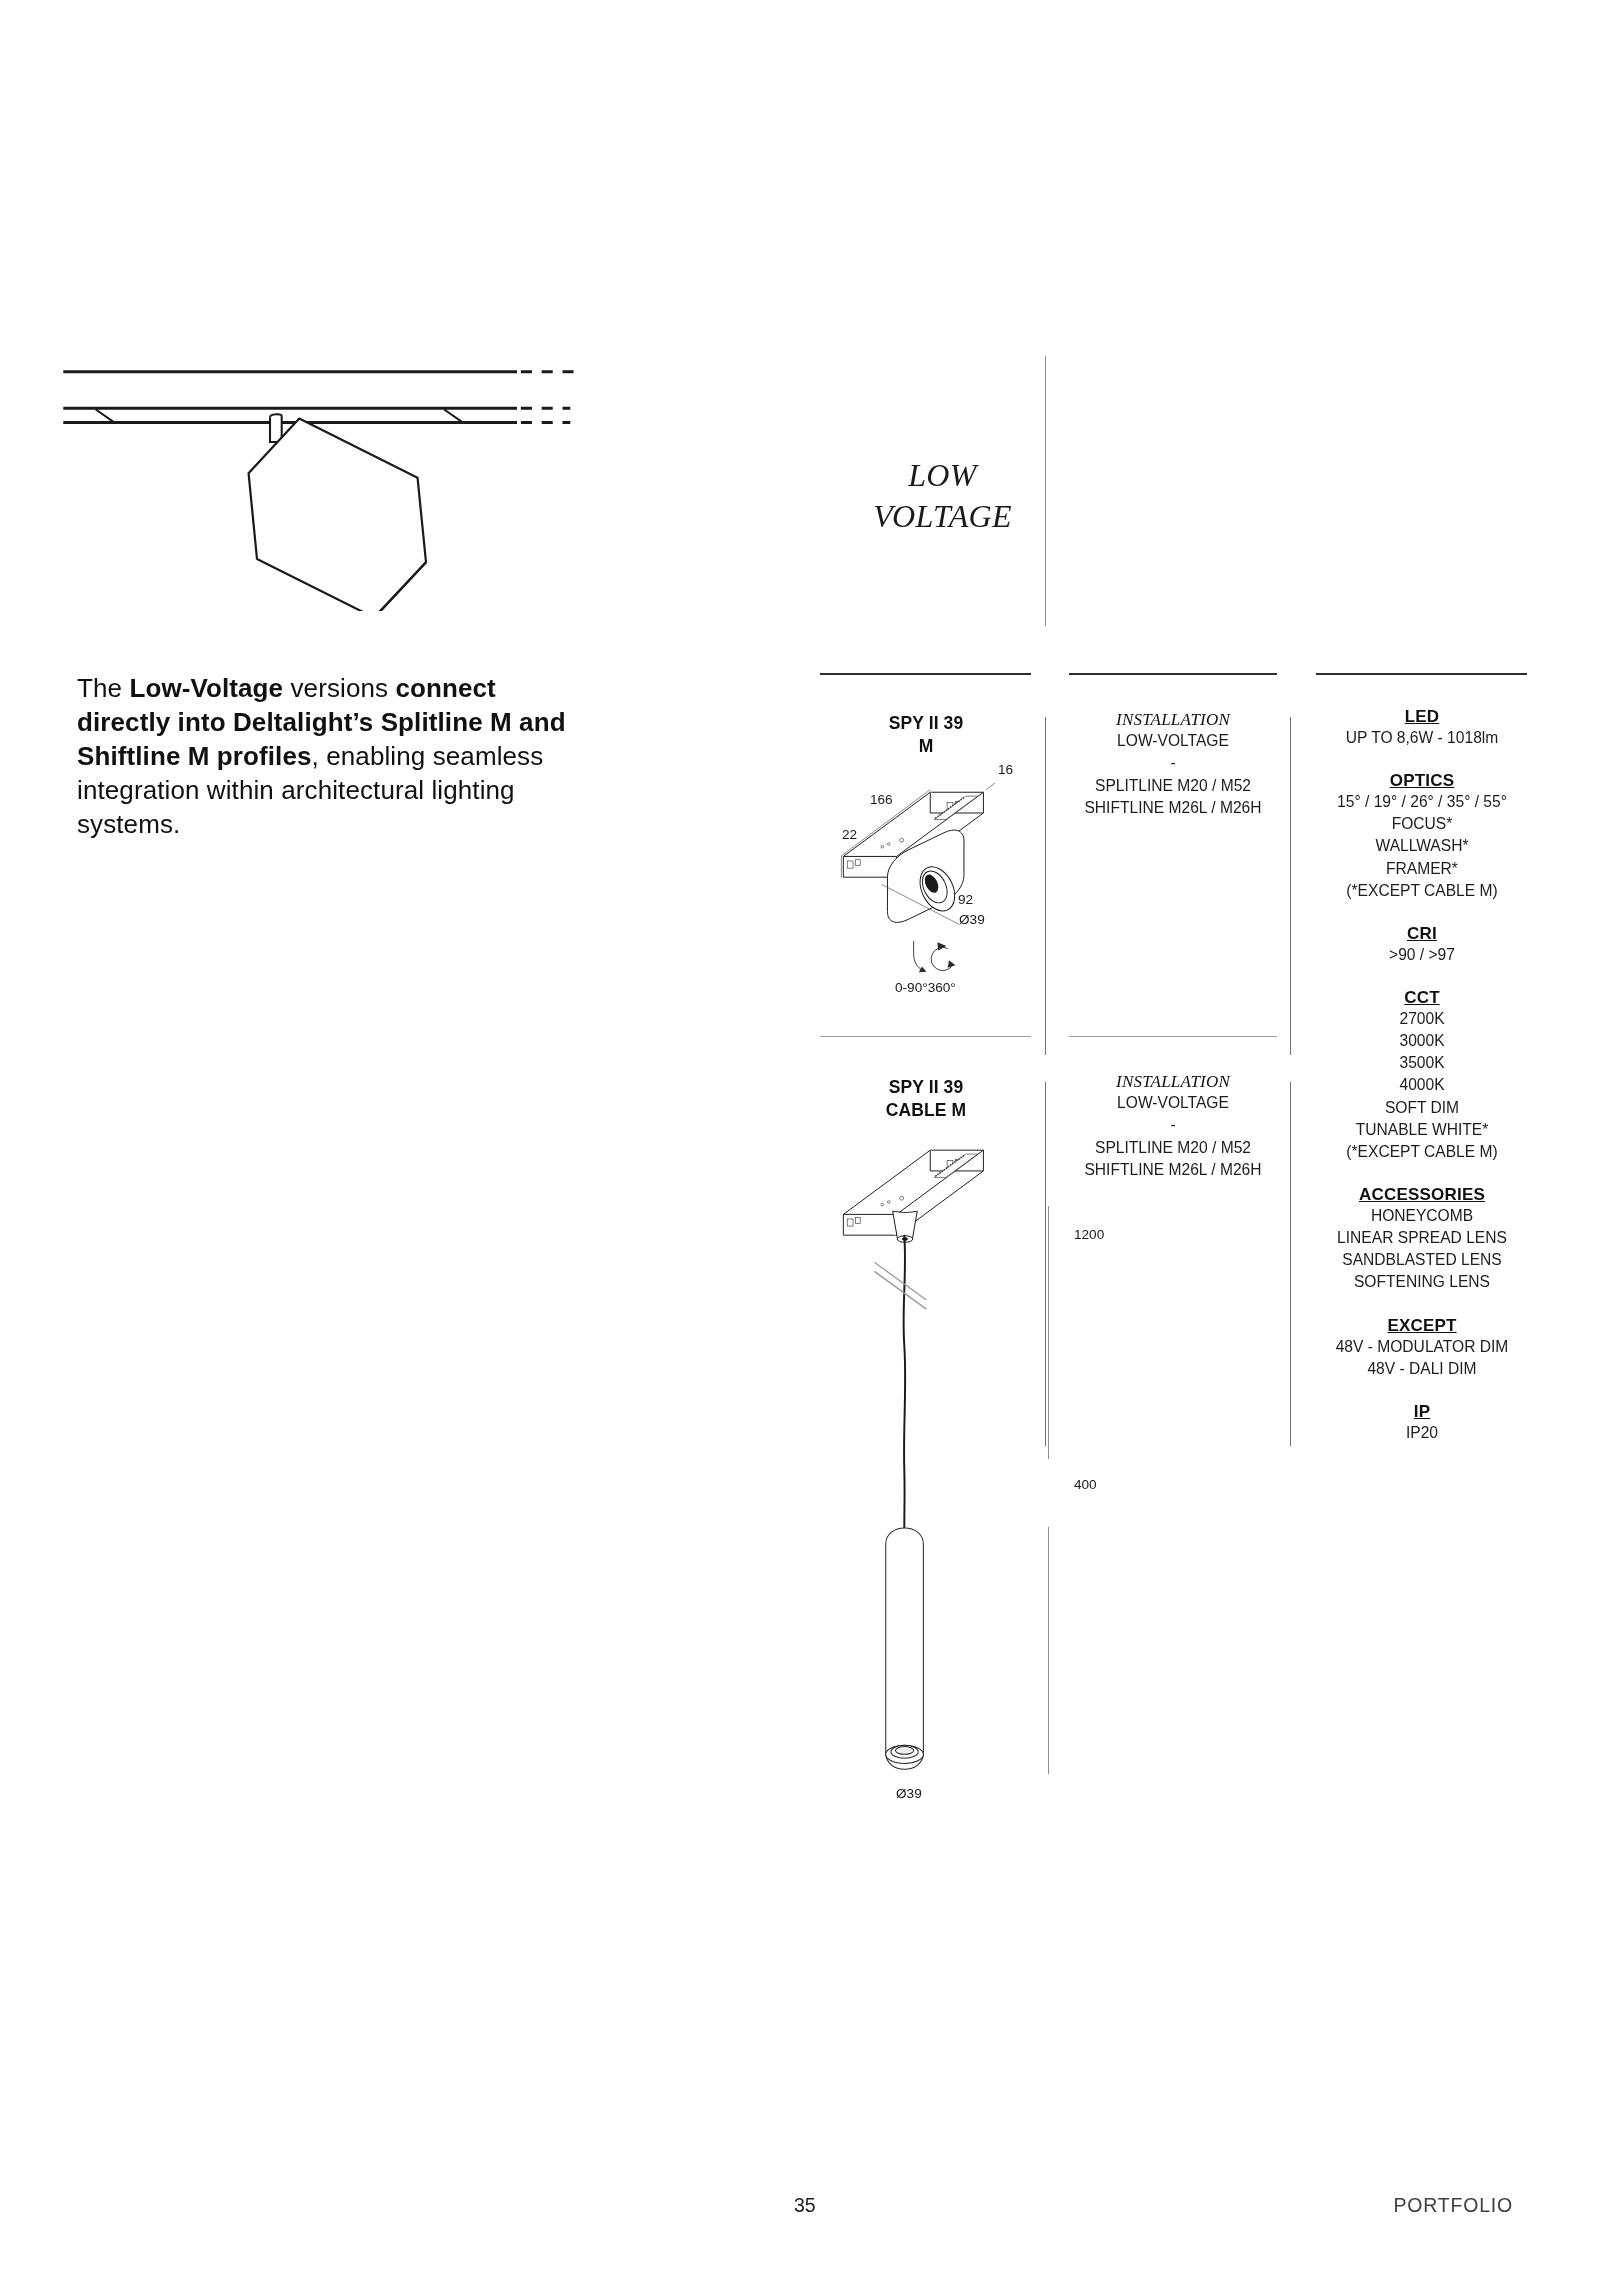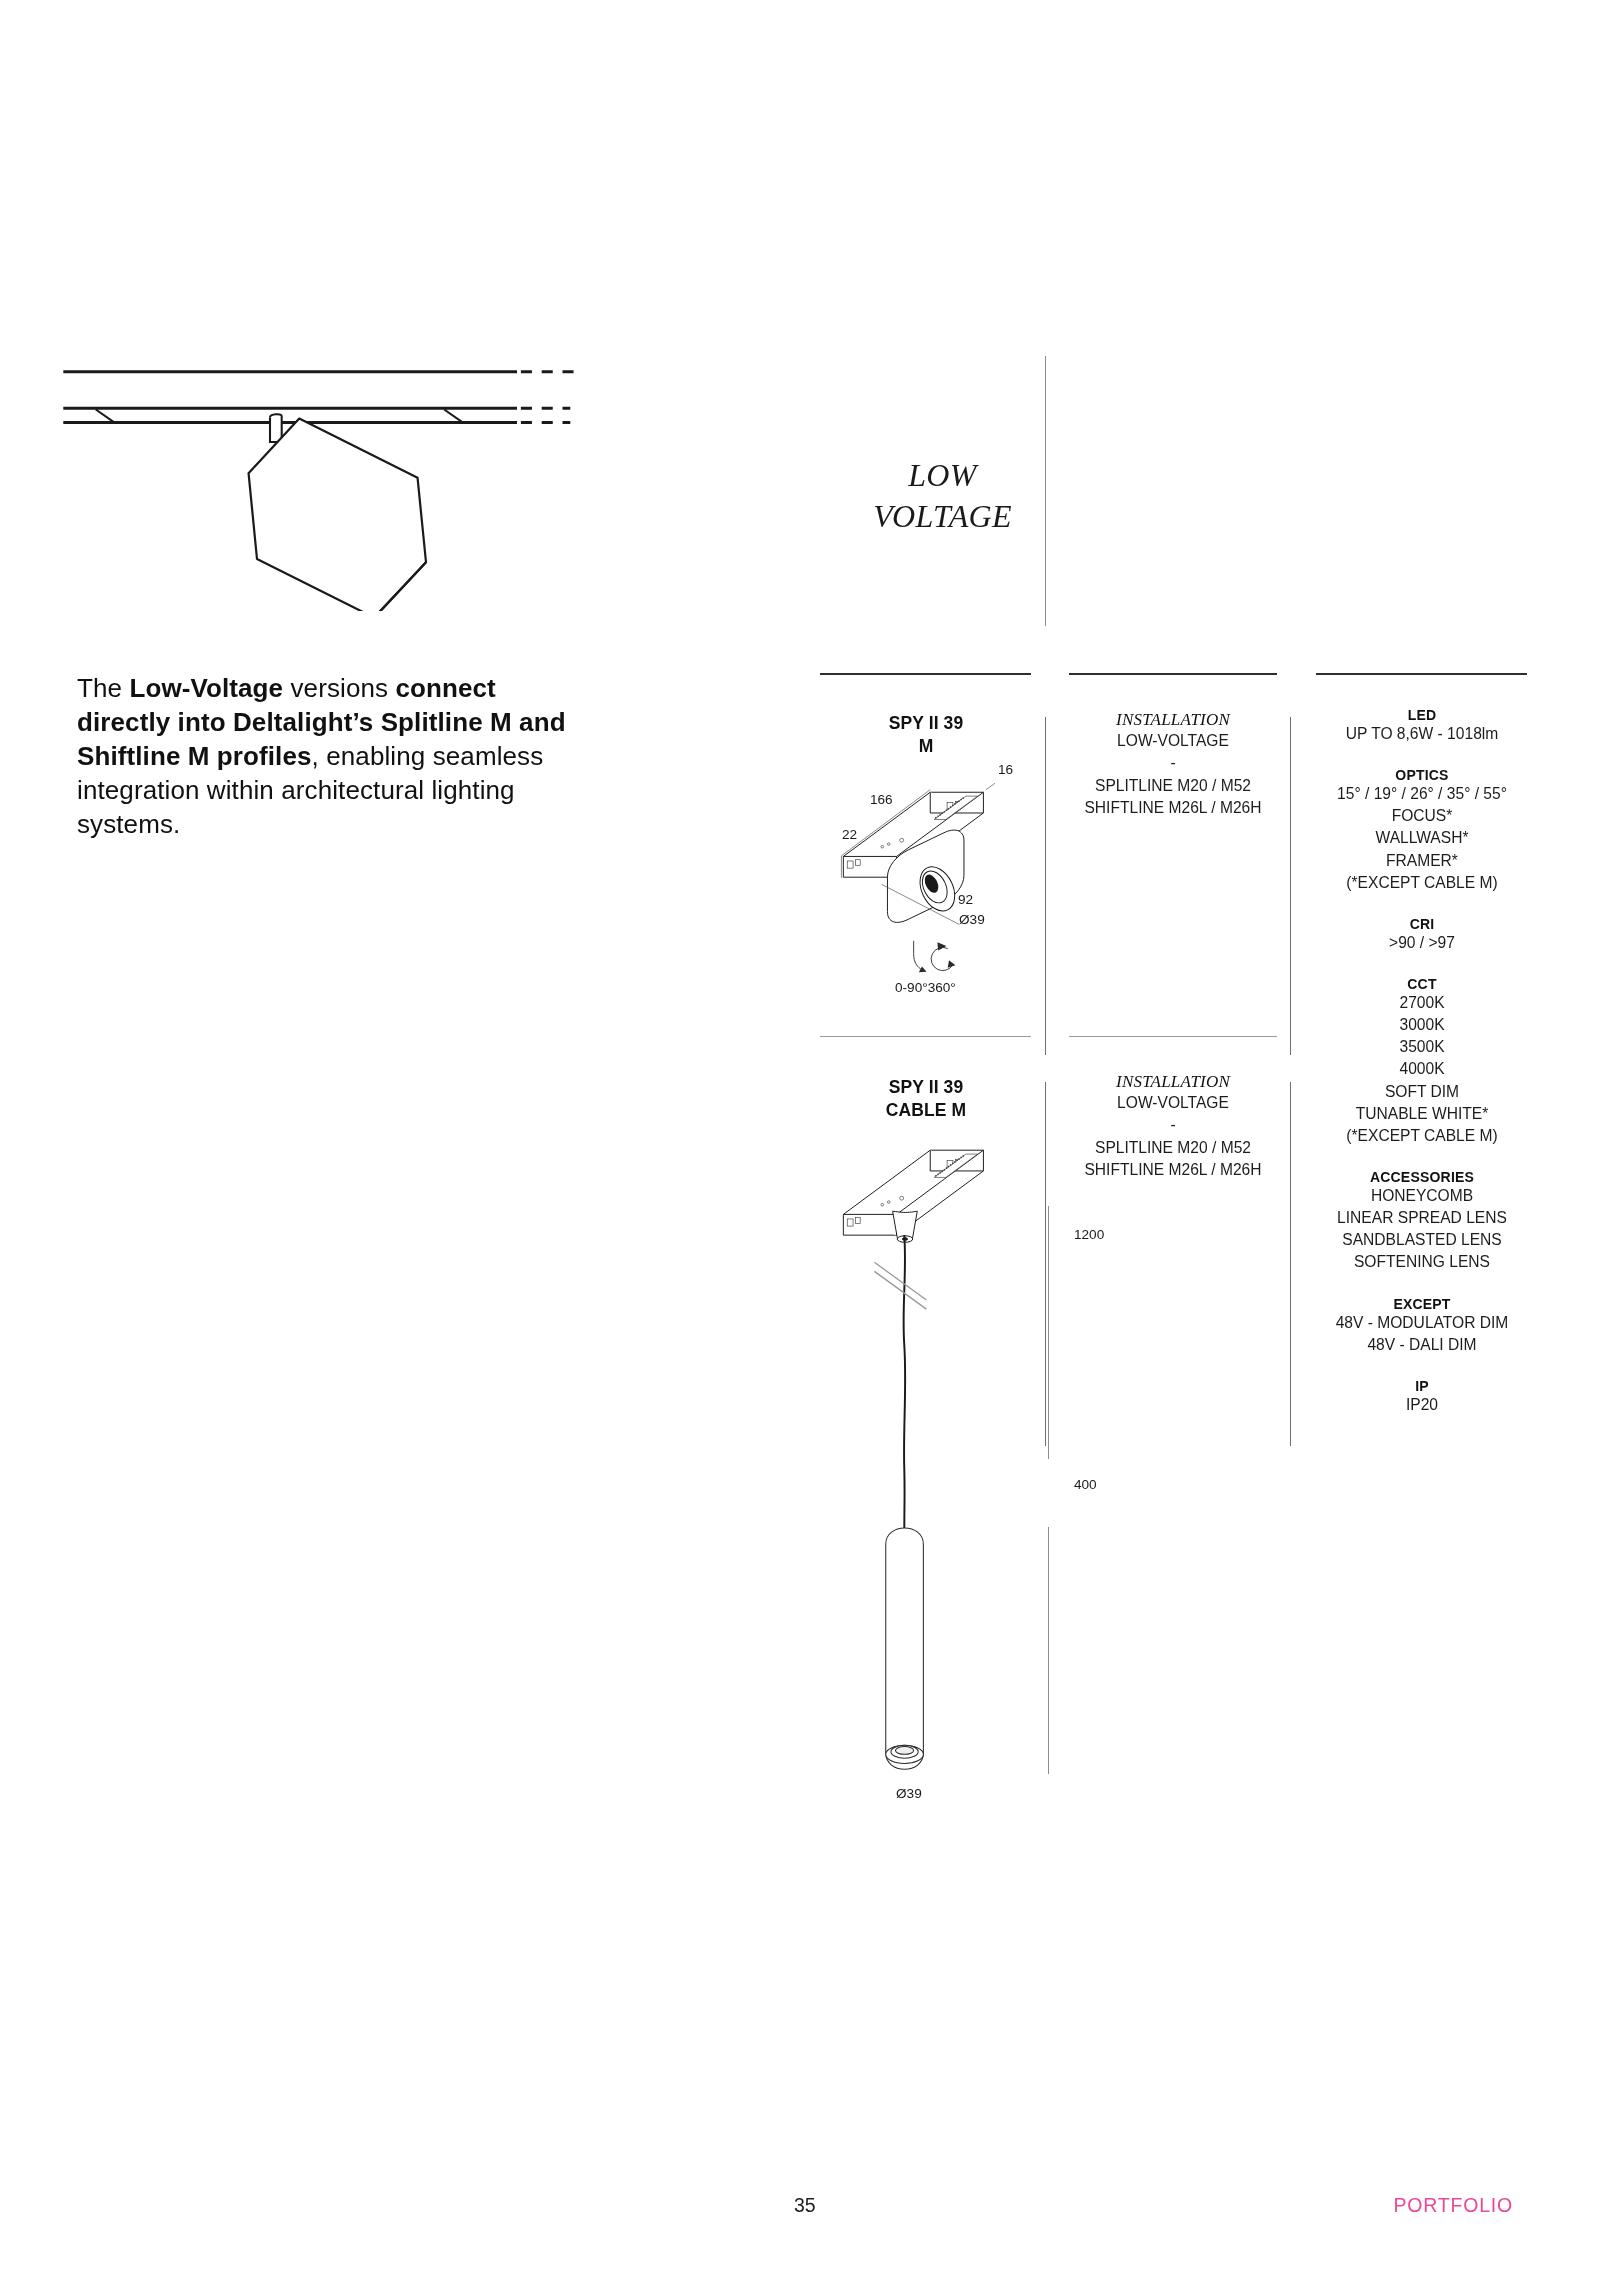--- a/index.html
+++ b/index.html
@@ -36,41 +36,41 @@
   #lv-rule { left:1045px; top:356px; width:0.6px; height:270px; background:#8d8d8d; }
 
   
   .hrule { height:1.9px; background:#2e2e2e; }
   .hrule.thin { height:1px; background:#9a9a9a; }
   .vrule { width:0.6px; background:#6f6f6f; }
 
   .col { position:absolute; text-align:center; }
 
   .sec-title {
-    font-size:14px; font-weight:700; letter-spacing:0.2px;
-    color:#111; margin-top:22px;
+    font-size:17px; font-weight:700; letter-spacing:0.2px;
+    color:#111; margin-top:22px;text-decoration:underline;
   }
   .sec-title:first-child { margin-top:0; }
   .sec-line { font-size:15.6px; font-weight:300; color:#1d1d1d; line-height:1.42; }
 
   .inst-head {
     font-family:"Liberation Serif", serif; font-style:italic;
     font-size:17px; color:#111; letter-spacing:0.2px;
   }
   .inst-line { font-size:15.6px; font-weight:300; color:#1d1d1d; line-height:1.44; }
 
   .prod-name {
     font-size:17.5px; font-weight:700; line-height:1.3;
     letter-spacing:0.1px; color:#111;
   }
   .dim { font-size:13.6px; font-weight:300; color:#1a1a1a; }
 
   
   #page-num { left:794px; top:2194px; font-size:19.5px; font-weight:300; color:#1d1d1d; }
-  #folio { right:110px; top:2194px; font-size:19.5px; font-weight:300; color:#ec4899; letter-spacing:0.8px; }
+  #folio { right:110px; top:2194px; font-size:19.5px; font-weight:300; color:#404040; letter-spacing:0.8px; }
 </style>
 </head>
 <body>
 
 <div class="abs" id="hero">
   <svg width="559" height="273" viewBox="0 0 860 420" fill="none" xmlns="http://www.w3.org/2000/svg">
     <g stroke="#1a1a1a" stroke-width="4.5" stroke-linecap="butt">
 
       <line x1="2" y1="52" x2="700" y2="52"></line>
 

